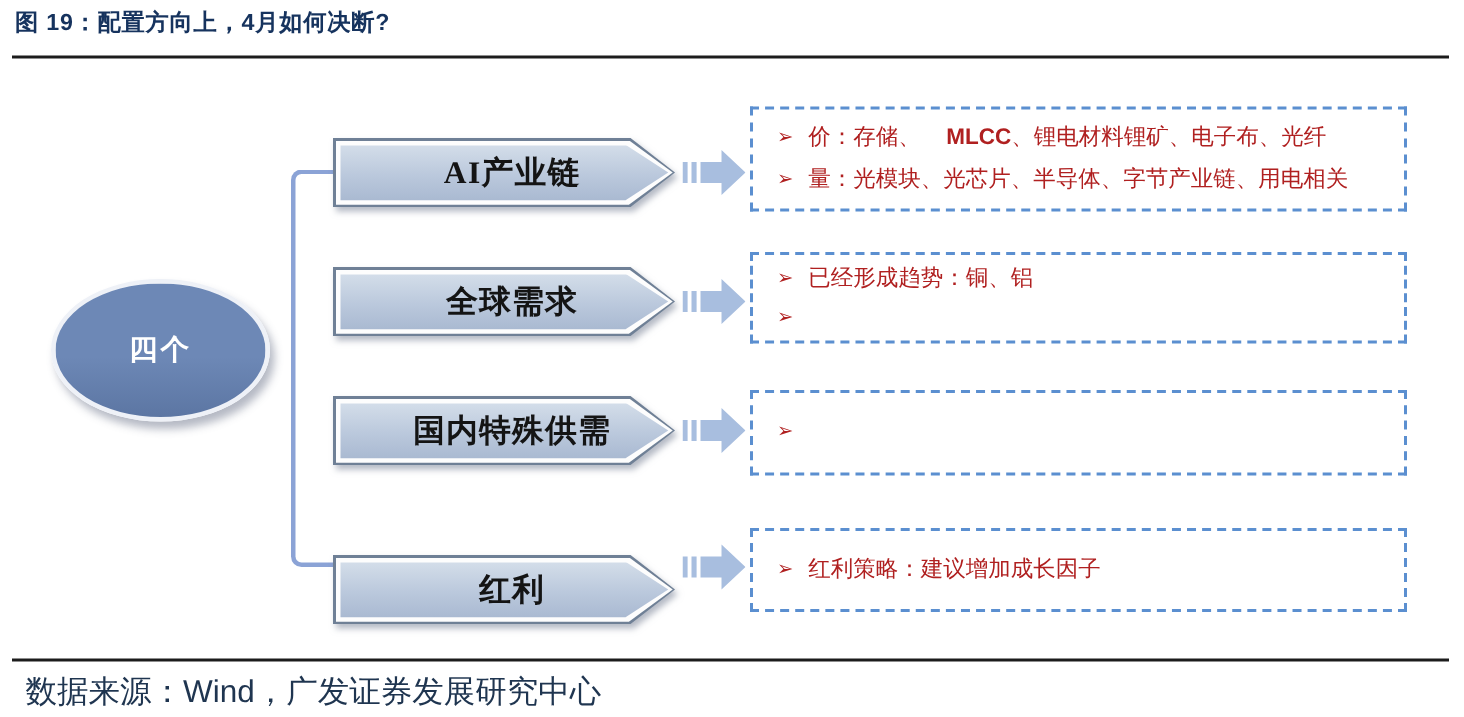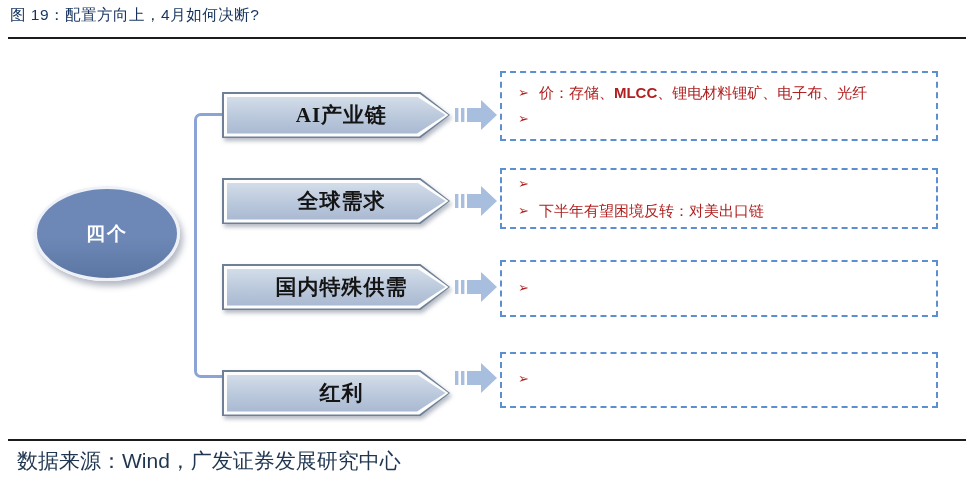--- a/index.html
+++ b/index.html
@@ -19,21 +19,21 @@
     --label-black:#141414;
     --source-navy:#1f3550;
   }
   *{margin:0;padding:0;box-sizing:border-box;}
   html,body{background:#ffffff;}
   body{font-family:"Liberation Sans",sans-serif;}
   .stage{position:relative;width:976px;height:478px;background:#ffffff;overflow:hidden;}
 
   .fig-title{
     position:absolute;left:10px;top:5px;
-    font-size:15.5px;font-weight:normal;color:var(--title-navy,#16335e);
+    font-size:15.5px;font-weight:bold;color:var(--title-navy,#16335e);
     letter-spacing:.5px;
   }
   .rule{position:absolute;left:8px;width:958px;background:var(--rule-dark,#1c1c1c);}
   .rule.top{top:37px;height:2px;}
   .rule.bottom{top:439px;height:2px;}
   .source{
     position:absolute;left:17px;top:447px;
     font-size:21px;color:var(--source-navy,#1f3550);
   }
 
@@ -86,21 +86,21 @@
     display:flex;flex-direction:column;justify-content:center;
     padding-left:16px;gap:2px;
   }
   .db0{top:71px;height:70px;} .db1{top:168px;height:61px;} .db2{top:260px;height:57px;} .db3{top:352px;height:56px;}
   .bullet-line{
     display:flex;align-items:baseline;
     font-family:"DejaVu Serif",serif;
     font-size:15px;line-height:26px;color:var(--red-text,#b02020);
   }
   .bullet-line .marker{font-size:13px;margin-right:10px;position:relative;top:-1px;font-family:"DejaVu Sans",sans-serif;}
-  .bullet-line .bold-seg{font-weight:bold;font-family:"Liberation Sans",sans-serif;}
+  .bullet-line .bold-seg{font-weight:bold;font-family:"Liberation Sans",sans-serif;margin-left:17px;}
 </style>
 </head>
 <body>
 
 <div class="stage">
 
   <div class="fig-title">图 19：配置方向上，4月如何决断?</div>
   <div class="rule top"></div>
 
   <div class="hub">
@@ -121,43 +121,44 @@
     <polygon points="12,10 26,10 26,2 42,17 26,32 26,24 12,24" fill="var(--arrow-blue)"></polygon>
   </svg>
   <div class="detail db0">
     <div class="bullets">
         <div class="bullet-line">
           <span class="marker">➢</span>
           <span><span>价：存储、</span><span class="bold-seg">MLCC</span><span>、锂电材料锂矿、电子布、光纤</span></span>
         </div>
         <div class="bullet-line">
           <span class="marker">➢</span>
+          <span><span>量：光模块、光芯片、半导体、字节产业链、用电相关</span></span>
         </div>
       </div>
   </div>
 
   <div class="pent-wrap pw1">
     <div class="pent outer"></div>
     <div class="pent mid"></div>
     <div class="pent fill"></div>
     <div class="pent-label">全球需求</div>
   </div>
   <svg class="arrow-icon ar1" viewBox="0 0 42 34">
     <rect x="0" y="10" width="3.4" height="14" fill="var(--arrow-blue)"></rect>
     <rect x="6" y="10" width="3.4" height="14" fill="var(--arrow-blue)"></rect>
     <polygon points="12,10 26,10 26,2 42,17 26,32 26,24 12,24" fill="var(--arrow-blue)"></polygon>
   </svg>
   <div class="detail db1">
     <div class="bullets">
         <div class="bullet-line">
           <span class="marker">➢</span>
-        </div>
-        <div class="bullet-line">
-          <span class="marker">➢</span>
-          <span><span>下半年有望困境反转：对美出口链</span></span>
+          <span><span>已经形成趋势：铜、铝</span></span>
+        </div>
+        <div class="bullet-line">
+          <span class="marker">➢</span>
         </div>
       </div>
   </div>
 
   <div class="pent-wrap pw2">
     <div class="pent outer"></div>
     <div class="pent mid"></div>
     <div class="pent fill"></div>
     <div class="pent-label">国内特殊供需</div>
   </div>
@@ -182,19 +183,20 @@
   </div>
   <svg class="arrow-icon ar3" viewBox="0 0 42 34">
     <rect x="0" y="10" width="3.4" height="14" fill="var(--arrow-blue)"></rect>
     <rect x="6" y="10" width="3.4" height="14" fill="var(--arrow-blue)"></rect>
     <polygon points="12,10 26,10 26,2 42,17 26,32 26,24 12,24" fill="var(--arrow-blue)"></polygon>
   </svg>
   <div class="detail db3">
     <div class="bullets">
         <div class="bullet-line">
           <span class="marker">➢</span>
+          <span><span>红利策略：建议增加成长因子</span></span>
         </div>
       </div>
   </div>
 
   <div class="rule bottom"></div>
   <div class="source">数据来源：Wind，广发证券发展研究中心</div>
 </div>
 
 </body></html>

